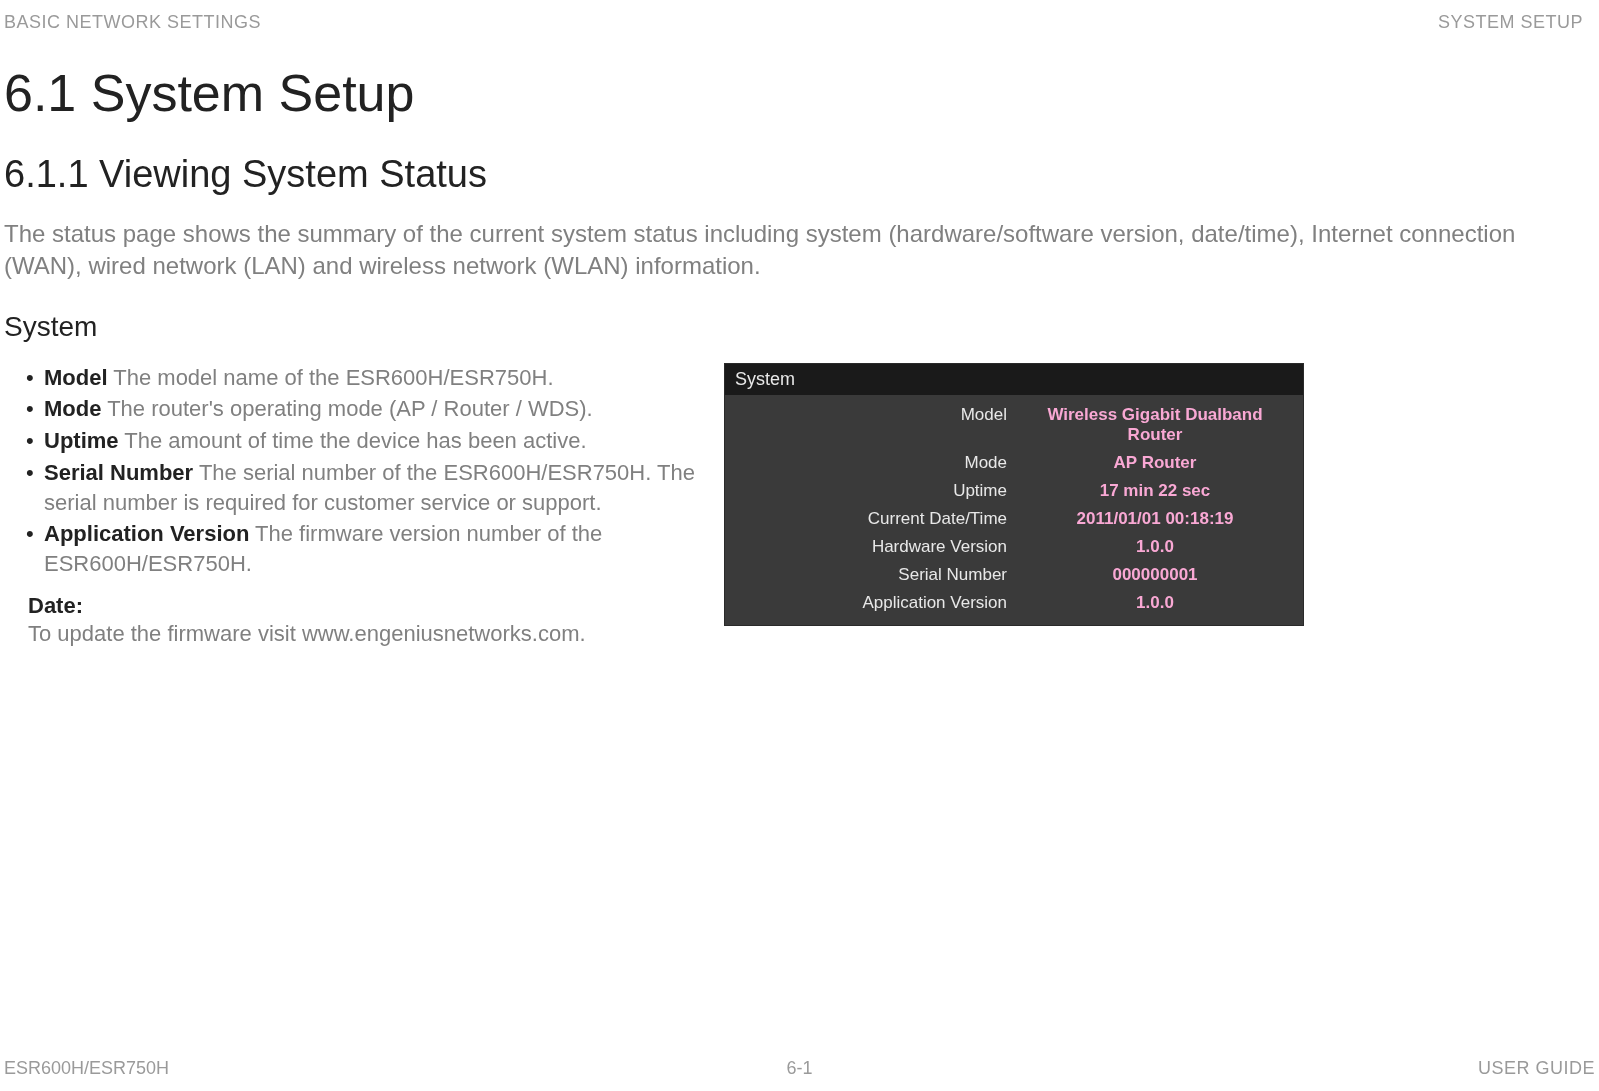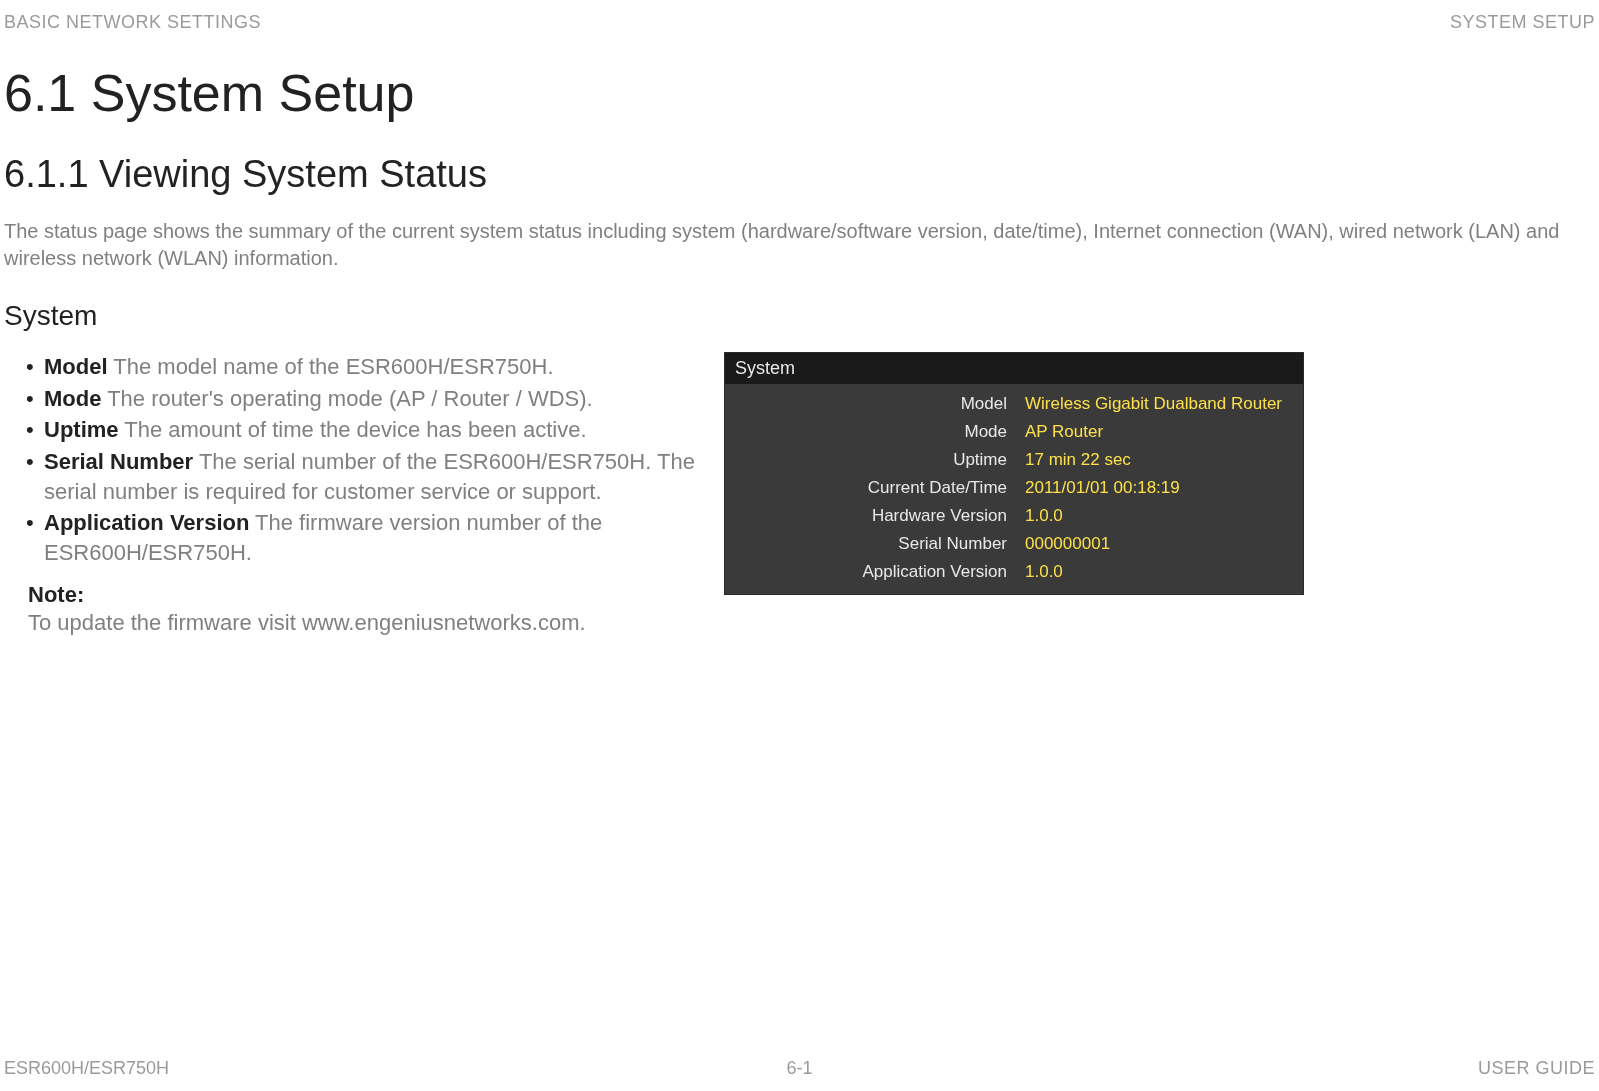--- a/index.html
+++ b/index.html
@@ -16,21 +16,21 @@
       padding: 0;
     }
     .page-container {
       width: 100%;
       height: 100%;
       position: relative;
     }
     .header-row {
       display: flex;
       justify-content: space-between;
-      padding: 12px 4px 0 4px;
+      padding: 12px 16px 0 4px;
       font-size: 18px;
       color: #9a9a9a;
       font-variant: small-caps;
       letter-spacing: 0.5px;
     }
     .header-left {
       text-align: left;
     }
     .header-right {
       text-align: right;
@@ -43,21 +43,21 @@
       margin: 30px 0 30px 4px;
     }
     .subsection-title {
       font-family: Verdana, Geneva, sans-serif;
       font-size: 38px;
       color: #222222;
       font-weight: normal;
       margin: 30px 0 22px 4px;
     }
     .body-text {
-      font-size: 20px;
+      font-size: 24px;
       color: #808080;
       line-height: 1.35;
       margin: 0 8px 28px 4px;
     }
     .subheading {
       font-family: Verdana, Geneva, sans-serif;
       font-size: 28px;
       color: #222222;
       font-weight: normal;
       margin: 0 0 20px 4px;
@@ -139,22 +139,23 @@
       font-size: 17px;
     }
     .screenshot-label {
       flex: 0 0 300px;
       text-align: right;
       padding-right: 18px;
       color: #e8e8e8;
     }
     .screenshot-value {
       flex: 1;
-      text-align: left;
-      color: #fde047;
+      text-align: center;
+      color: #f9a8d4;
+      font-weight: bold;
     }
     .footer-row {
       position: absolute;
       bottom: 12px;
       left: 4px;
       right: 4px;
       display: flex;
       justify-content: space-between;
       align-items: flex-end;
       font-size: 18px;
@@ -196,21 +197,21 @@
   <div class="content-row">
     <div class="content-left">
       <ul class="bullet-list">
         <li><span class="term">Model</span><span>  The model name of the ESR600H/ESR750H.</span></li>
         <li><span class="term">Mode</span><span>  The router's operating mode (AP / Router / WDS).</span></li>
         <li><span class="term">Uptime</span><span>  The amount of time the device has been active.</span></li>
         <li><span class="term">Serial Number</span><span>  The serial number of the ESR600H/ESR750H. The serial number is required for customer service or support.</span></li>
         <li><span class="term">Application Version</span><span>  The firmware version number of the ESR600H/ESR750H.</span></li>
       </ul>
       <div class="note-block">
-        <div class="note-label">Note:</div>
+        <div class="note-label">Date:</div>
         <div class="note-text">To update the firmware visit www.engeniusnetworks.com.</div>
       </div>
     </div>
 
     <div class="content-right">
       <div class="screenshot-panel">
         <div class="screenshot-header">System</div>
         <div class="screenshot-body">
           <div class="screenshot-row">
             <div class="screenshot-label">Model</div>

